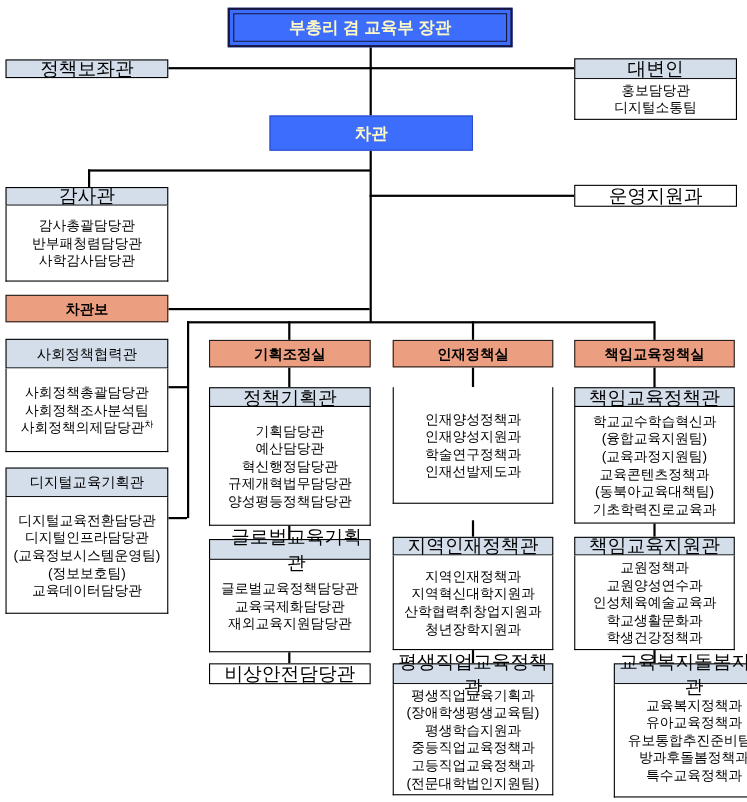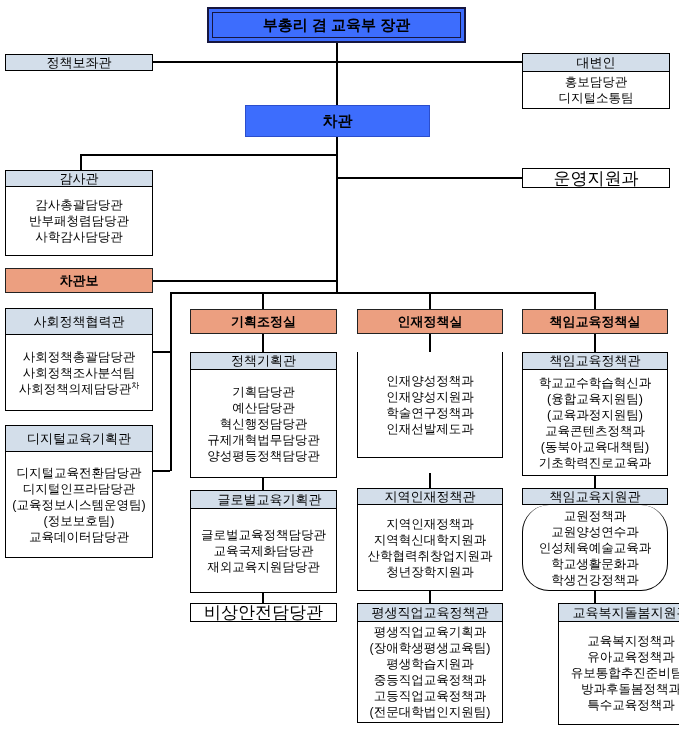--- a/index.html
+++ b/index.html
@@ -2,26 +2,26 @@
 <html><head>
 <meta charset="utf-8">
 <style>
   html,body{margin:0;padding:0;background:#fff;}
   .canvas{position:relative;width:679px;height:729px;background:#fff;
           font-family:"Liberation Sans",sans-serif;color:#000;}
   .abs{position:absolute;box-sizing:border-box;}
   .ctr{display:flex;align-items:center;justify-content:center;text-align:center;}
   .col{display:flex;flex-direction:column;align-items:center;justify-content:center;text-align:center;}
 
-  .blue{background:#3D6DFD;color:#000000;font-weight:bold;font-size:15px;
+  .blue{background:#3D6DFD;color:#fef9c3;font-weight:bold;font-size:15px;
         border:1px solid #2b4ecc;}
   .blue.double{border:2px solid #16163f;
         box-shadow:inset 0 0 0 3px #3D6DFD, inset 0 0 0 4px #16163f;}
   .salmon{background:#EC9F80;border:1.5px solid #222;font-weight:bold;font-size:13px;}
-  .hdr{background:#D3DEEA;border:1px solid #000;font-size:13px;}
+  .hdr{background:#D3DEEA;border:1px solid #000;font-size:17px;}
   .hdr.tall{font-size:13px;}
   .plain{background:#fff;border:1px solid #000;font-size:17px;}
   .bodybox{background:#fff;border:1px solid #000;border-top:none;font-size:12.5px;}
   .bodybox .item{line-height:16px;white-space:nowrap;}
   .bodybox .item sup{font-size:8px;vertical-align:super;line-height:0;}
 
   .hl{position:absolute;height:1.5px;background:#000;}
   .vl{position:absolute;width:1.5px;background:#000;}
 </style>
 </head>
@@ -179,21 +179,21 @@
         <div class="item">학교교수학습혁신과</div>
         <div class="item">(융합교육지원팀)</div>
         <div class="item">(교육과정지원팀)</div>
         <div class="item">교육콘텐츠정책과</div>
         <div class="item">(동북아교육대책팀)</div>
         <div class="item">기초학력진로교육과</div>
       </div>
   </div>
   <div class="abs" style="left:522px;top:488px;width:146px;">
     <div class="ctr hdr" style="height:15px;">책임교육지원관</div>
-    <div class="col bodybox" style="height:85px;border-radius:27px;">
+    <div class="col bodybox" style="height:85px;">
         <div class="item">교원정책과</div>
         <div class="item">교원양성연수과</div>
         <div class="item">인성체육예술교육과</div>
         <div class="item">학교생활문화과</div>
         <div class="item">학생건강정책과</div>
       </div>
   </div>
   <div class="abs" style="left:522px;top:603px;width:146px;margin-left:36px;">
     <div class="ctr hdr" style="height:17px;">교육복지돌봄지원관</div>
     <div class="col bodybox" style="height:102px;">

